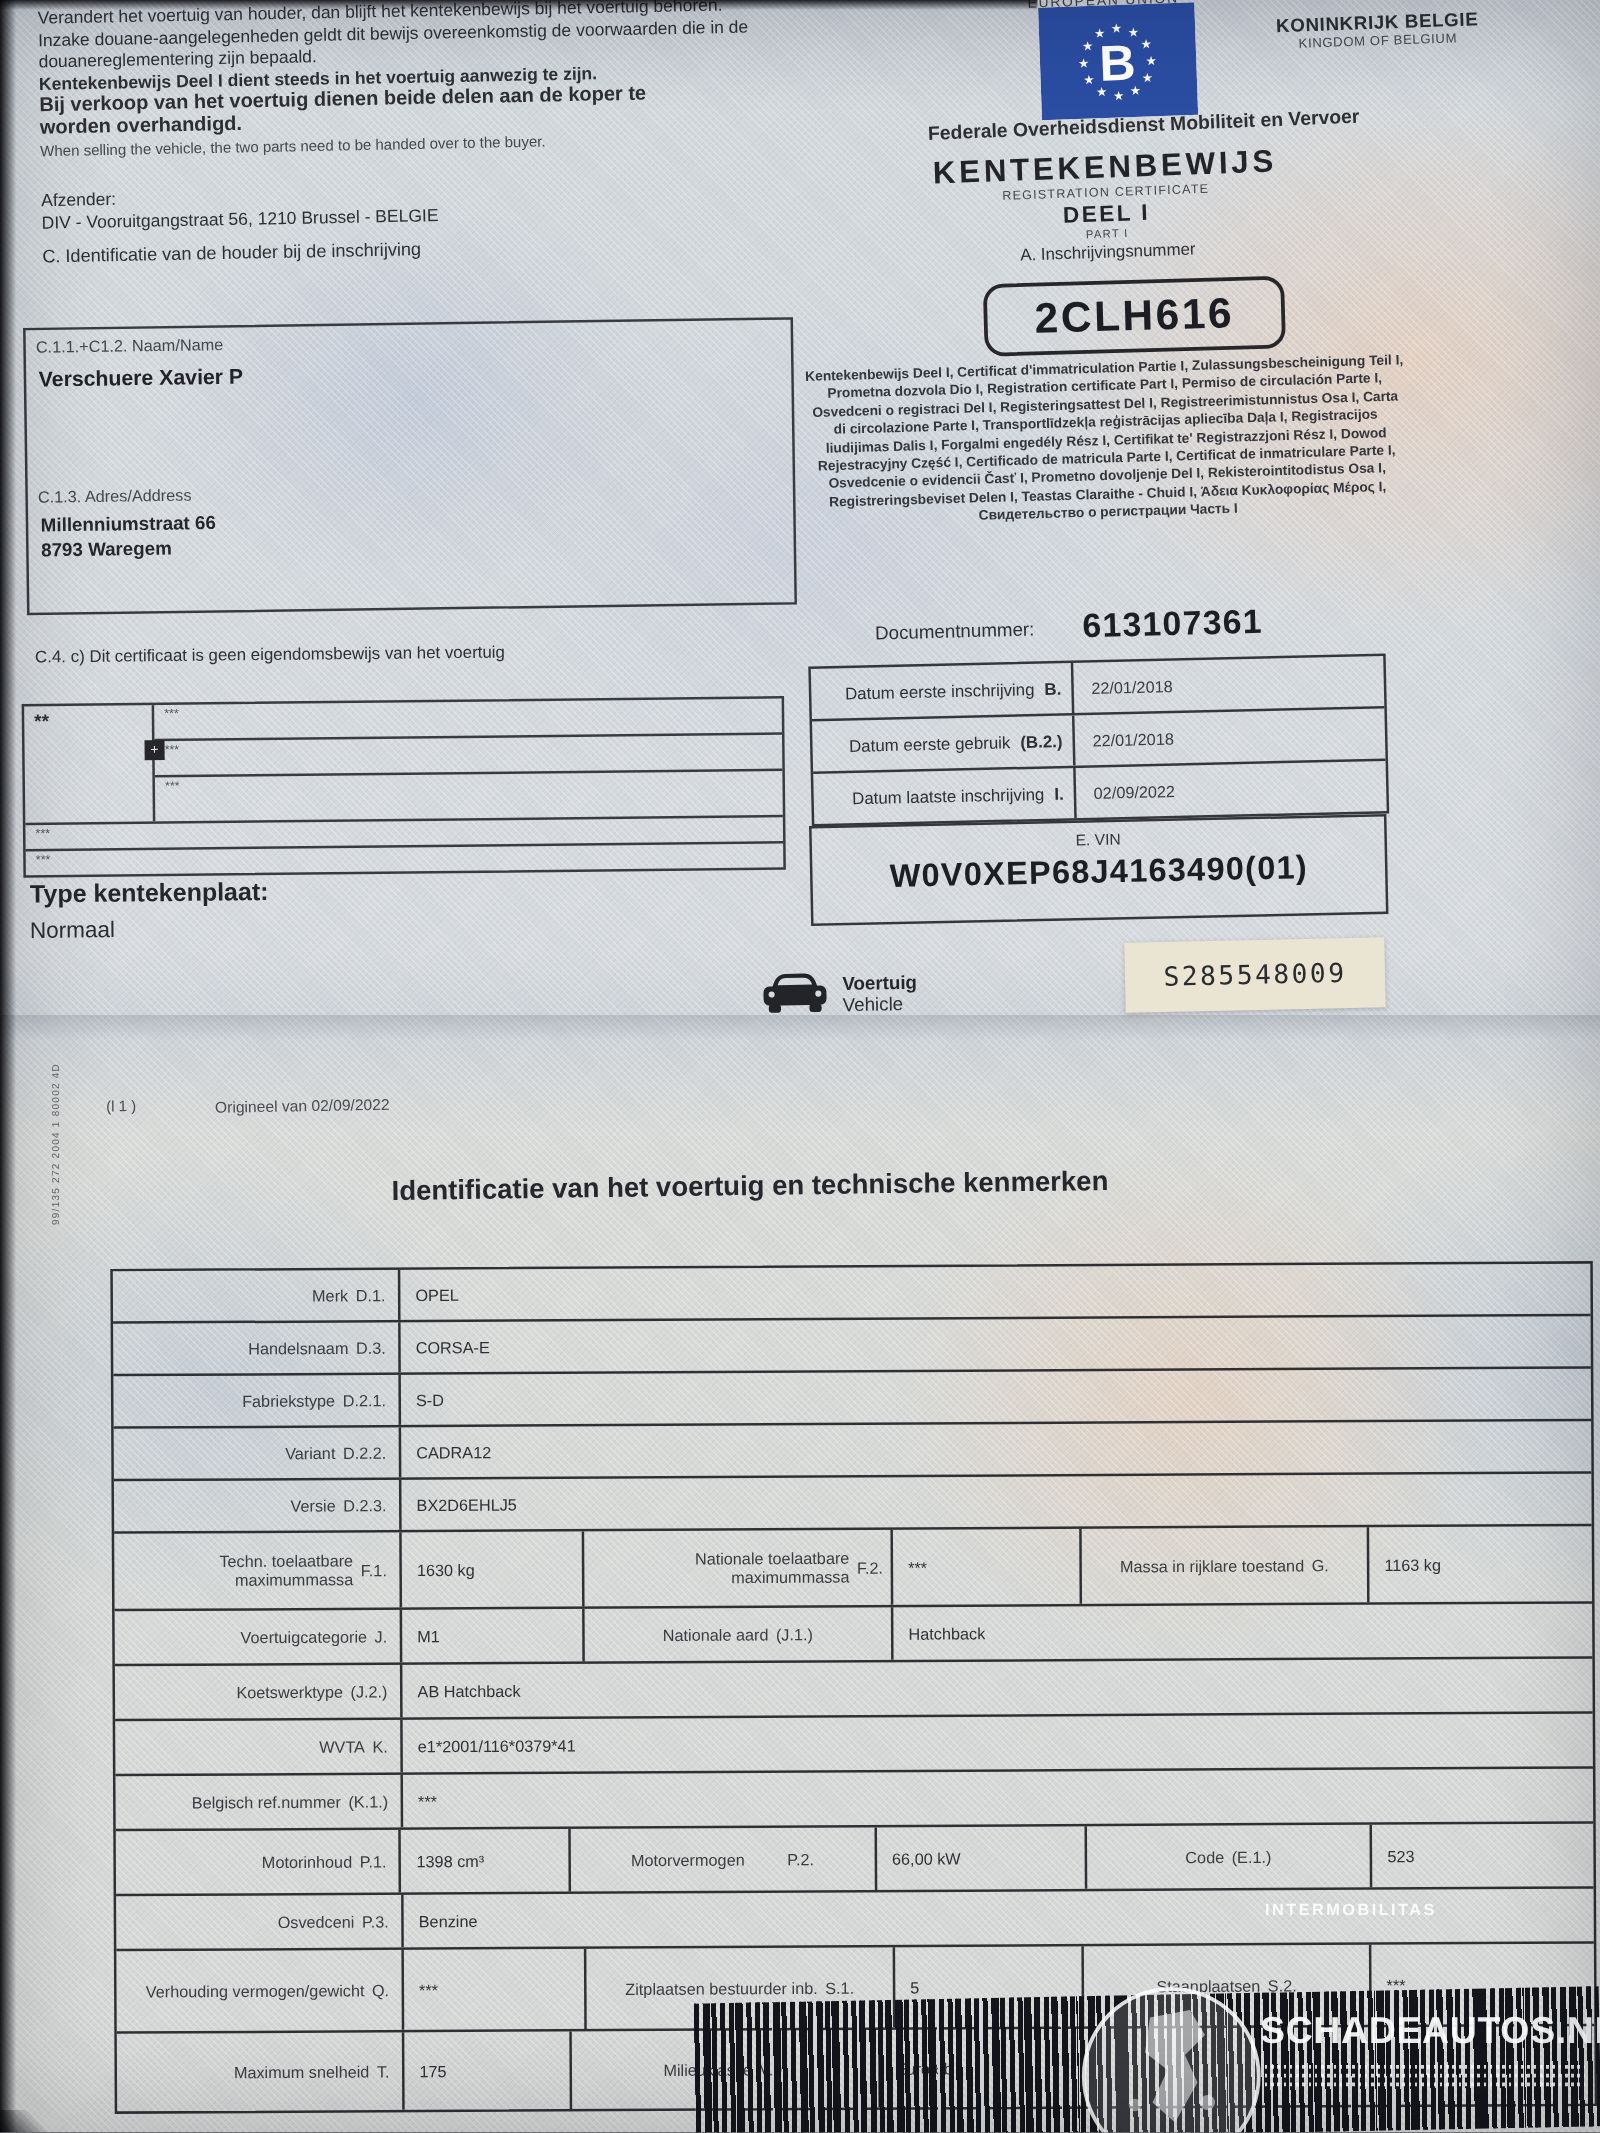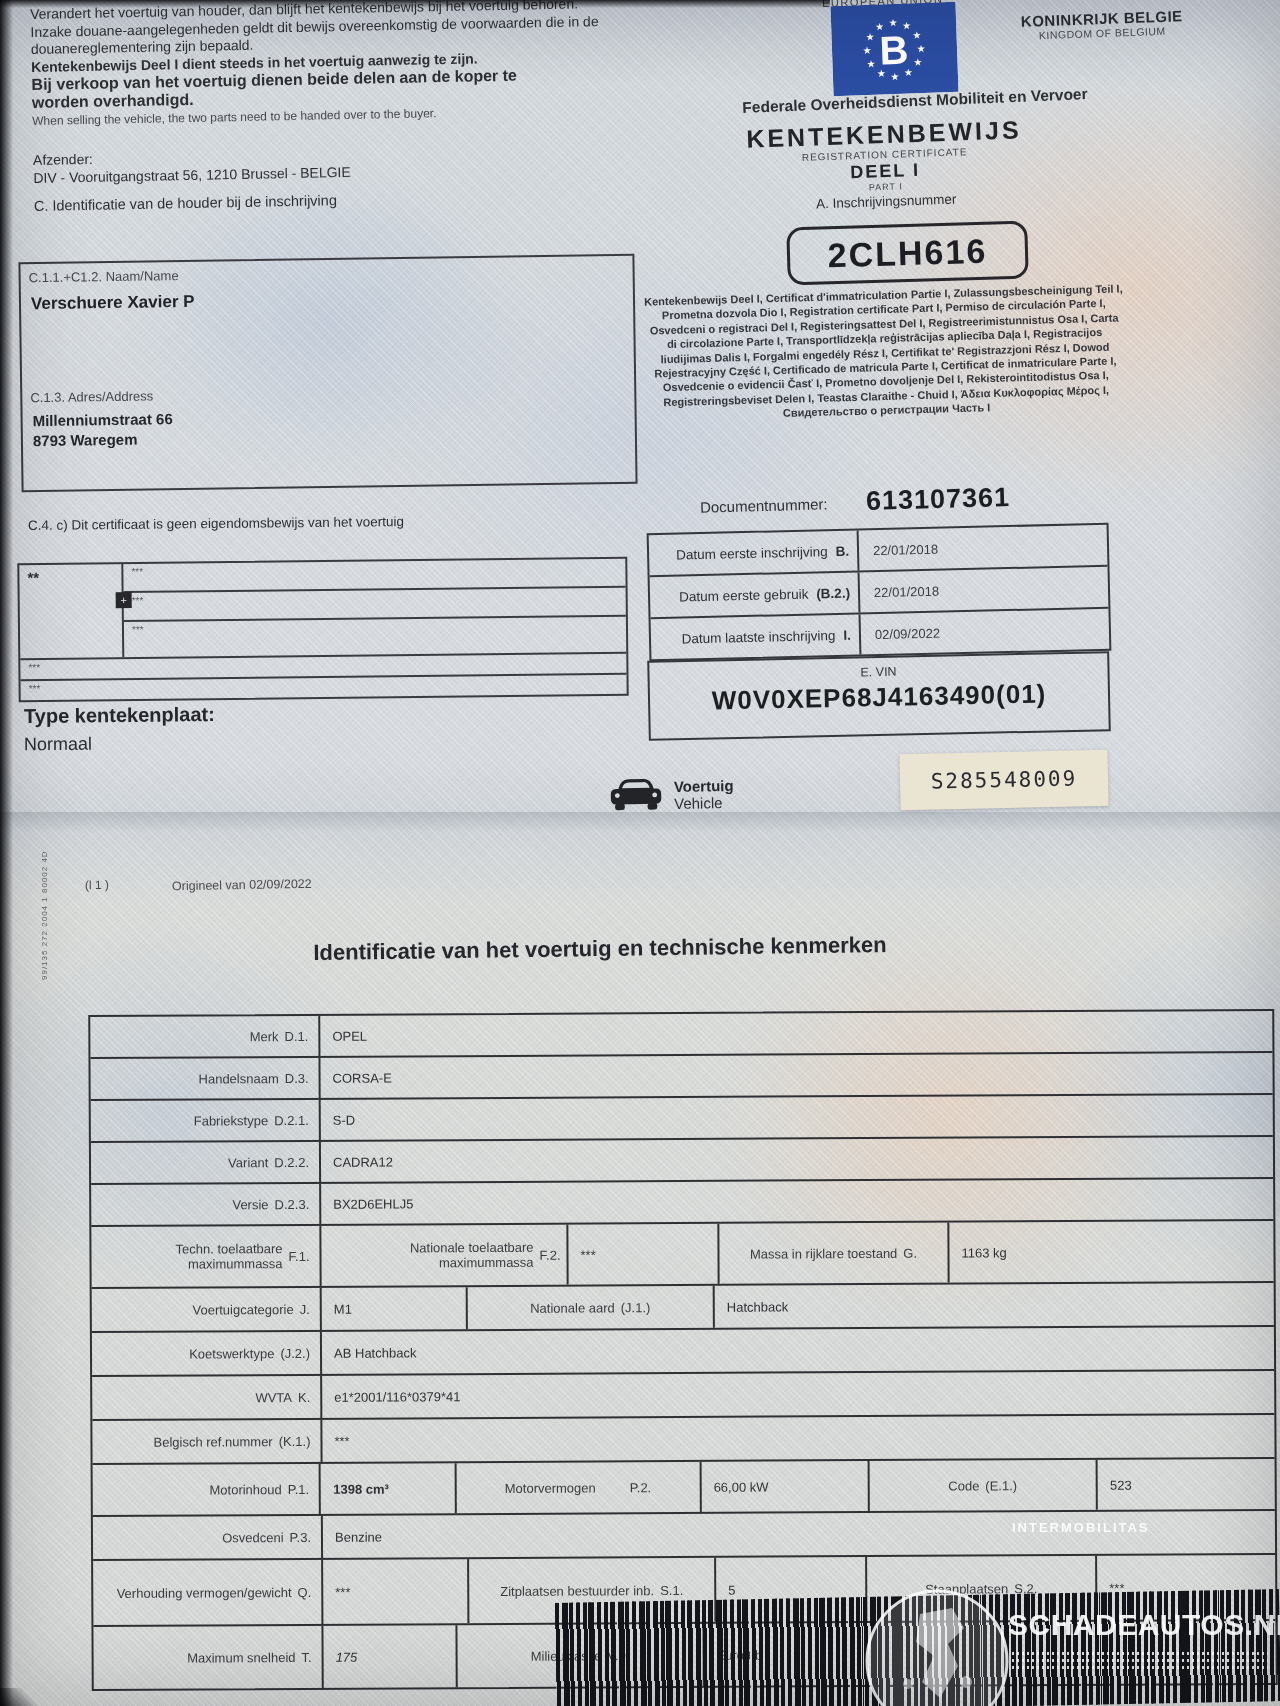--- a/index.html
+++ b/index.html
@@ -287,20 +287,21 @@
           <span class="lt">Versie</span>
           <span style="white-space: nowrap;">D.2.3.</span>
         </div>
         <div class="tcell valcell" style="width: 952px;">BX2D6EHLJ5</div>
       </div>
       <div class="trow" style="height: 62px;">
         <div class="tcell lblcell first" style="width: 230px;">
           <span class="lt">Techn. toelaatbare maximummassa</span>
           <span style="white-space: nowrap;">F.1.</span>
         </div>
+        <div class="tcell valcell" style="width: 146px;">1630 kg</div>
         <div class="tcell lblcell mid" style="width: 247px;">
           <span class="lt">Nationale toelaatbare maximummassa</span>
           <span style="white-space: nowrap;">F.2.</span>
         </div>
         <div class="tcell valcell" style="width: 151px;">***</div>
         <div class="tcell lblcell mid" style="width: 230px;">
           <span class="lt">Massa in rijklare toestand</span>
           <span style="white-space: nowrap;">G.</span>
         </div>
         <div class="tcell valcell" style="width: 178px;">1163 kg</div>
@@ -336,21 +337,21 @@
           <span class="lt">Belgisch ref.nummer</span>
           <span style="white-space: nowrap;">(K.1.)</span>
         </div>
         <div class="tcell valcell" style="width: 952px;">***</div>
       </div>
       <div class="trow" style="height: 52px;">
         <div class="tcell lblcell first" style="width: 230px;">
           <span class="lt">Motorinhoud</span>
           <span style="white-space: nowrap;">P.1.</span>
         </div>
-        <div class="tcell valcell" style="width: 136px; font-weight: bold;">1398 cm³</div>
+        <div class="tcell valcell" style="width: 136px;">1398 cm³</div>
         <div class="tcell lblcell mid" style="width: 247px;">
           <span class="lt">Motorvermogen</span>
           <span style="white-space: nowrap; margin-left: 28px;">P.2.</span>
         </div>
         <div class="tcell valcell" style="width: 169px;">66,00 kW</div>
         <div class="tcell lblcell mid" style="width: 230px;">
           <span class="lt">Code</span>
           <span style="white-space: nowrap; text-align: center;">(E.1.)</span>
         </div>
         <div class="tcell valcell" style="width: 178px;">523</div>
@@ -377,21 +378,21 @@
           <span class="lt">Staanplaatsen</span>
           <span style="white-space: nowrap;">S.2.</span>
         </div>
         <div class="tcell valcell" style="width: 178px;">***</div>
       </div>
       <div class="trow" style="height: 62px;">
         <div class="tcell lblcell first" style="width: 230px;">
           <span class="lt">Maximum snelheid</span>
           <span style="white-space: nowrap;">T.</span>
         </div>
-        <div class="tcell valcell" style="width: 134px; font-style: italic;">175</div>
+        <div class="tcell valcell" style="width: 134px;">175</div>
         <div class="tcell lblcell mid" style="width: 247px;">
           <span class="lt">Milieuklasse</span>
           <span style="white-space: nowrap;">V.9.</span>
         </div>
         <div class="tcell valcell" style="width: 559px;">Euro 6b</div>
       </div>
     </div>
 
   <div class="abs barcode"></div>
 

